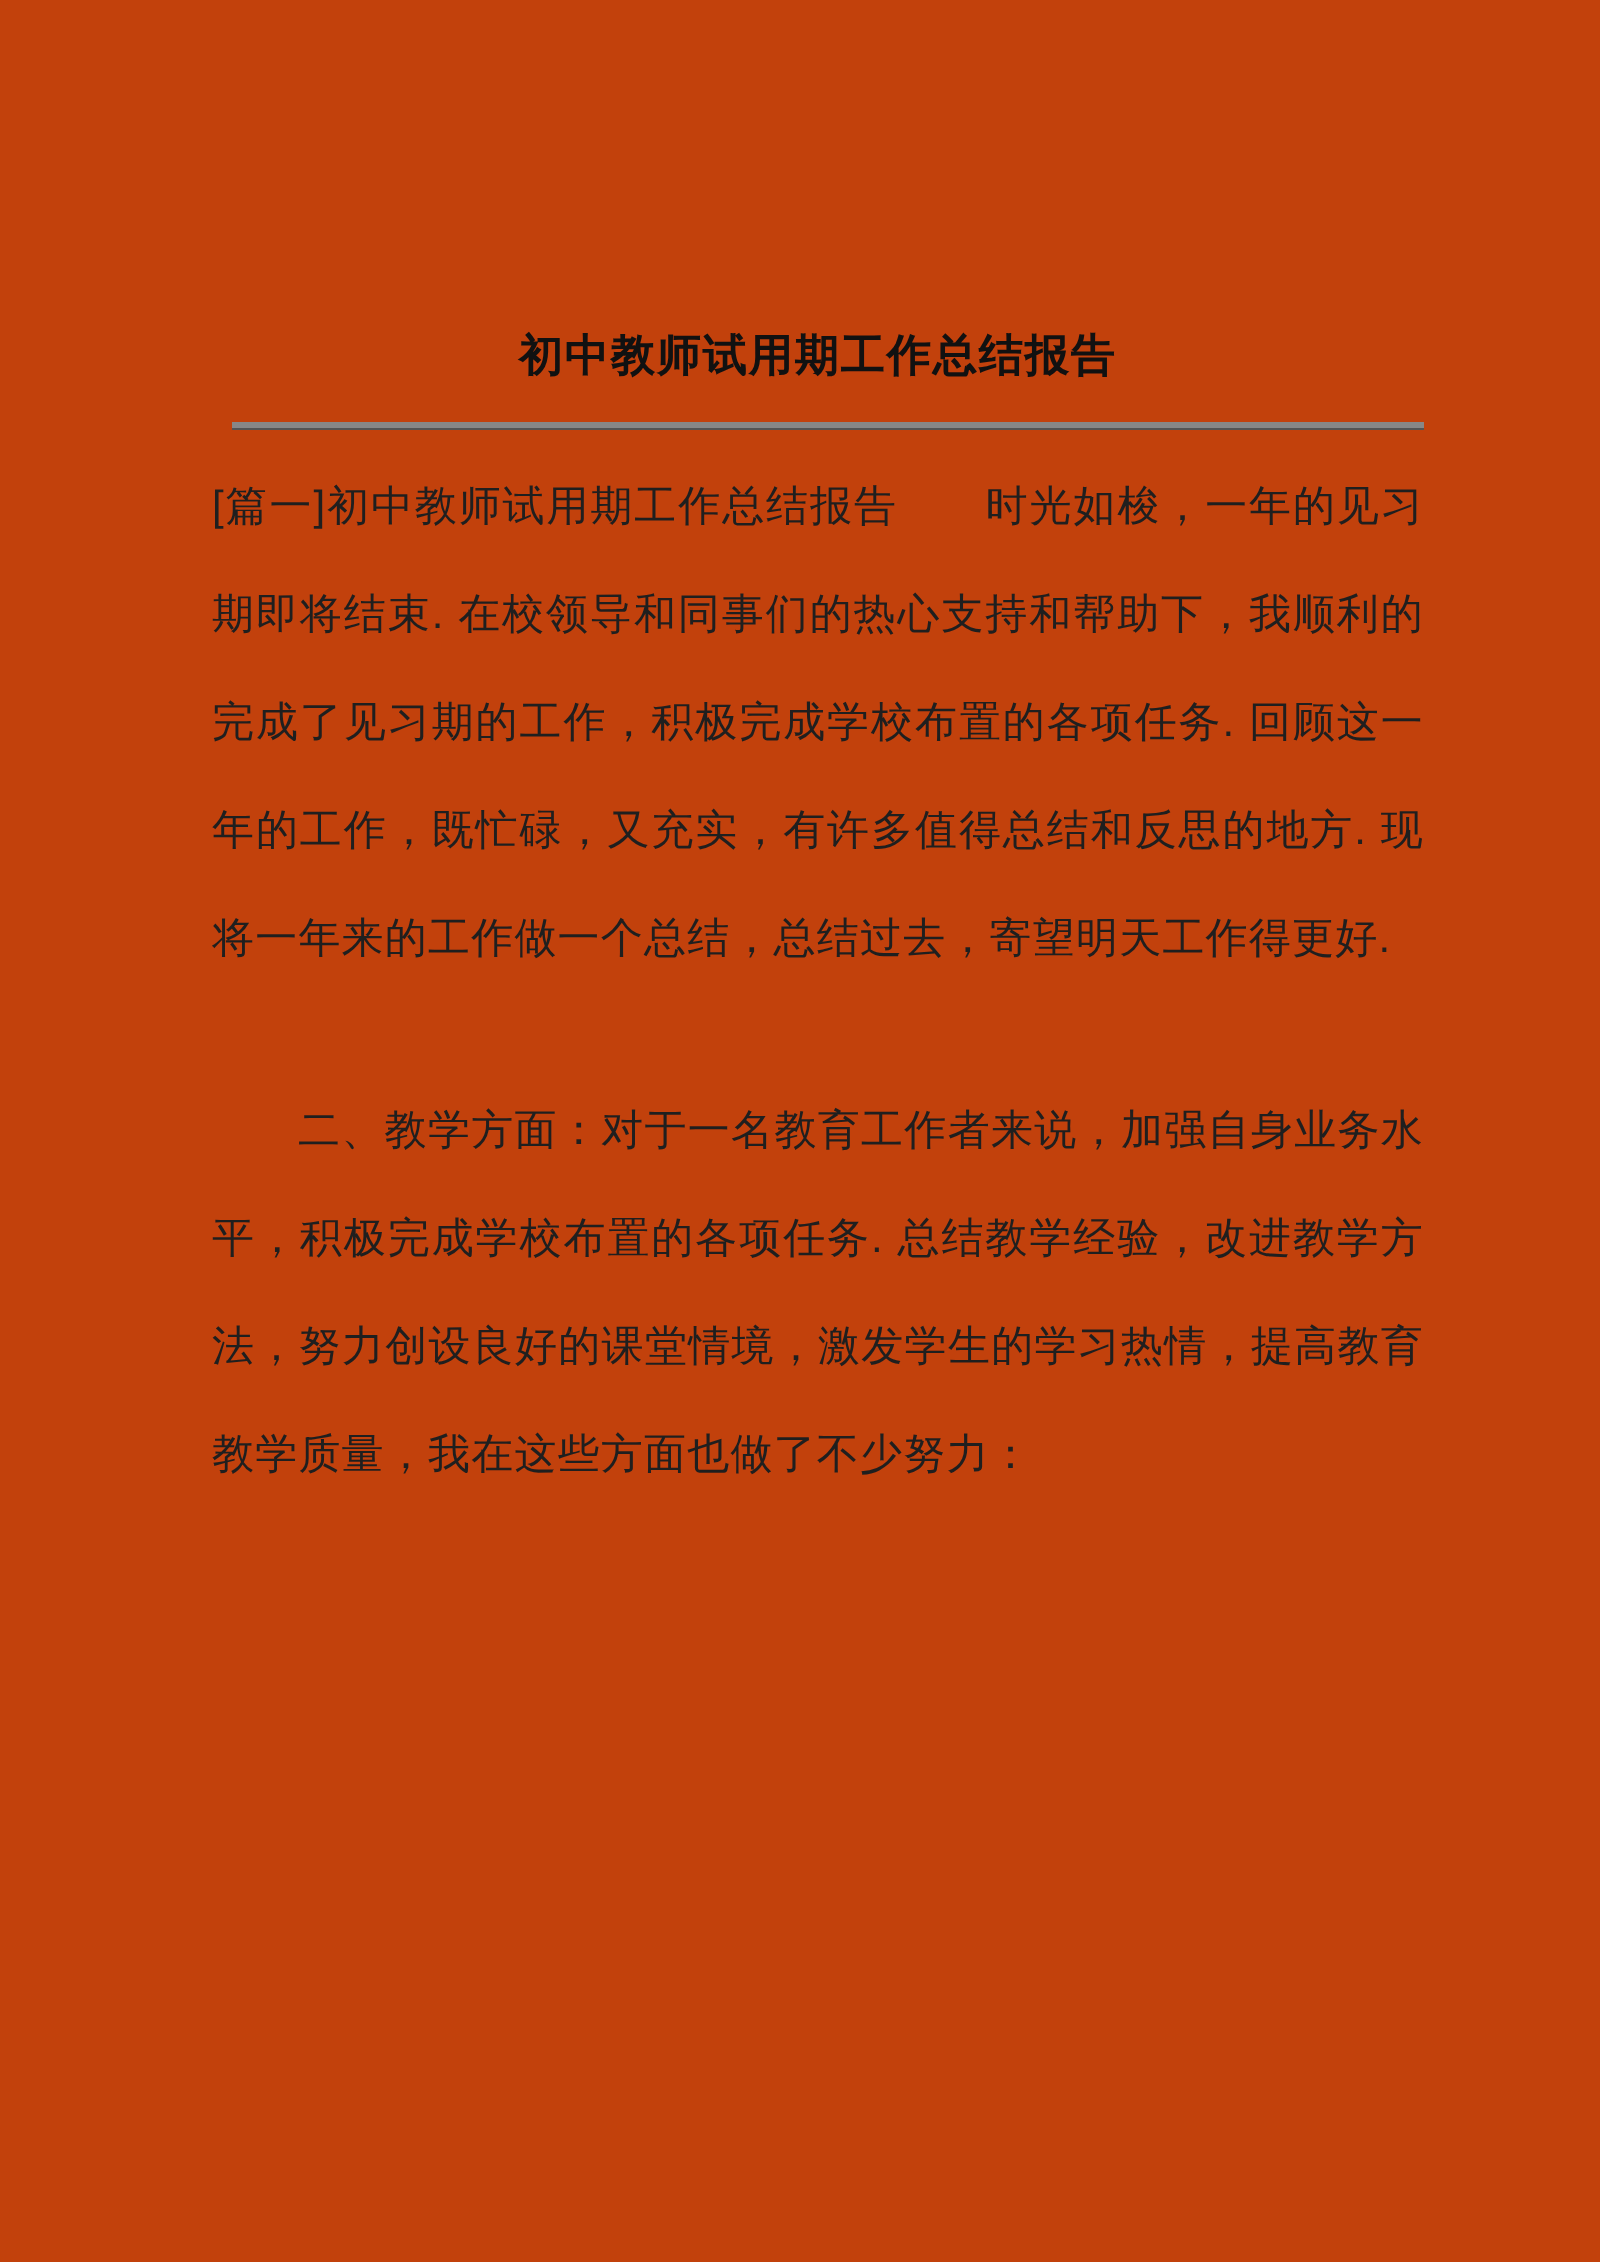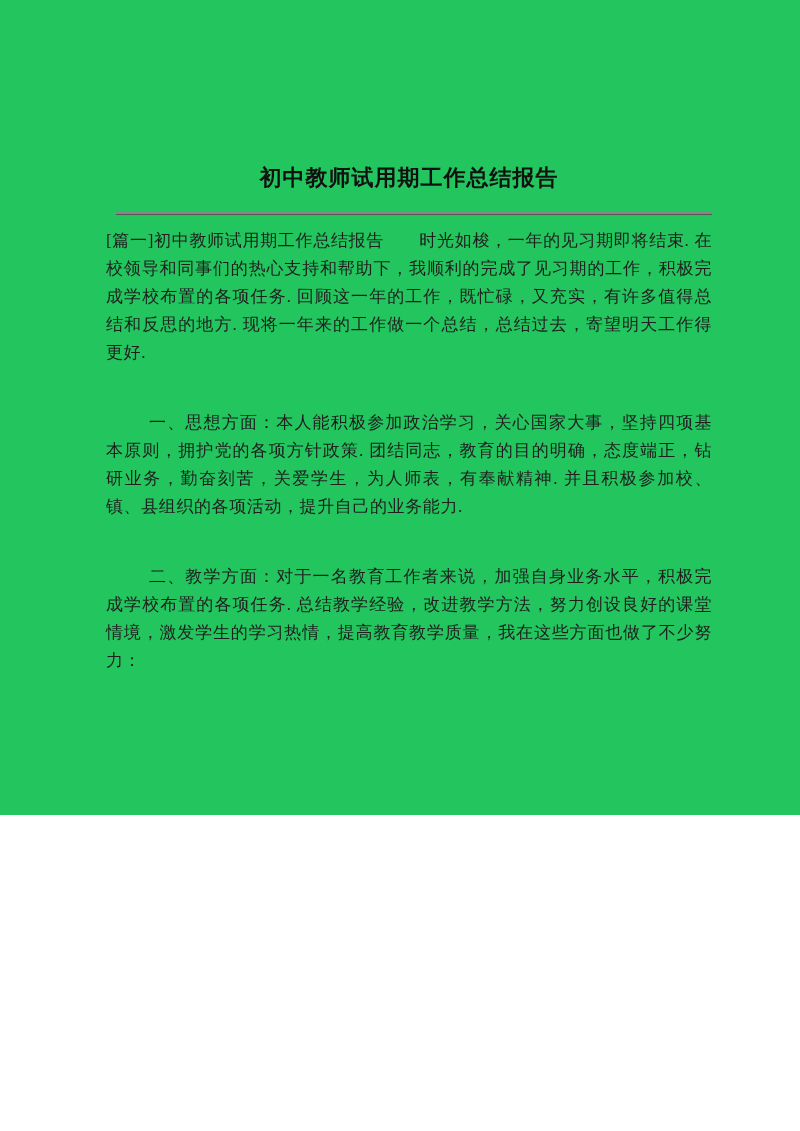--- a/index.html
+++ b/index.html
@@ -3,24 +3,24 @@
 <meta charset="utf-8">
 <style>
   html, body {
     margin: 0;
     padding: 0;
     background: #ffffff;
   }
   .page {
     position: relative;
     width: 800px;
-    height: 815px;
-    background: #22c55e;
+    height: 1131px;
+    background: #c2410c;
     overflow: hidden;
-    font-family: Liberation Serif, serif;
+    font-family: Liberation Sans, sans-serif;
   }
   .content {
     position: absolute;
     left: 106px;
     top: 0;
     width: 606px;
   }
   .doc-title {
     margin: 162px 0 0 0;
     font-size: 22px;
@@ -32,22 +32,22 @@
   }
   .title-divider {
     margin: 17px 0 0 10px;
     width: 596px;
     height: 3px;
     background: #878787;
     border-bottom: 1px solid #545454;
   }
   .para {
     margin: 42px 0 0 0;
-    font-size: 17px;
-    line-height: 28px;
+    font-size: 21px;
+    line-height: 54px;
     letter-spacing: 0.6px;
     color: #1f1f1f;
     text-align: justify;
     text-justify: inter-ideograph;
     word-break: break-all;
   }
   .para.first {
     margin-top: 12px;
   }
   .para.indent {
@@ -55,16 +55,15 @@
   }
 </style>
 </head>
 <body>
 
 <div class="page">
   <div class="content">
     <h1 class="doc-title">初中教师试用期工作总结报告</h1>
     <div class="title-divider"></div>
     <p class="para first">[篇一]初中教师试用期工作总结报告　　时光如梭，一年的见习期即将结束. 在校领导和同事们的热心支持和帮助下，我顺利的完成了见习期的工作，积极完成学校布置的各项任务. 回顾这一年的工作，既忙碌，又充实，有许多值得总结和反思的地方. 现将一年来的工作做一个总结，总结过去，寄望明天工作得更好.</p>
-    <p class="para indent">一、思想方面：本人能积极参加政治学习，关心国家大事，坚持四项基本原则，拥护党的各项方针政策. 团结同志，教育的目的明确，态度端正，钻研业务，勤奋刻苦，关爱学生，为人师表，有奉献精神. 并且积极参加校、镇、县组织的各项活动，提升自己的业务能力.</p>
     <p class="para indent">二、教学方面：对于一名教育工作者来说，加强自身业务水平，积极完成学校布置的各项任务. 总结教学经验，改进教学方法，努力创设良好的课堂情境，激发学生的学习热情，提高教育教学质量，我在这些方面也做了不少努力：</p>
   </div>
 </div>
 
 </body></html>

